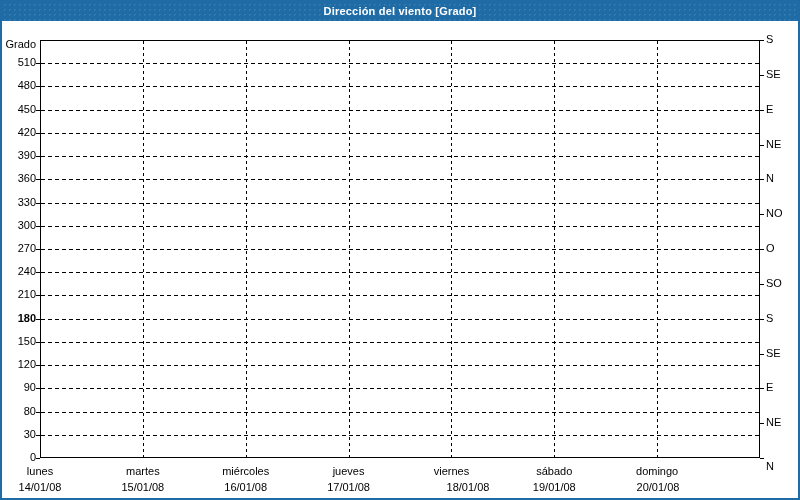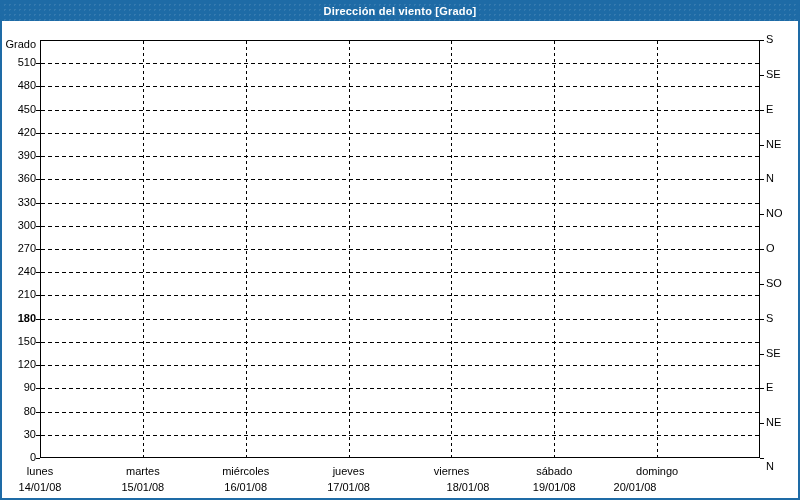--- a/index.html
+++ b/index.html
@@ -160,15 +160,15 @@
       <div class="xlab" style="left: 95.8571px; top: 479px;">15/01/08</div>
       <div class="xlab" style="left: 198.714px; top: 463px;">miércoles</div>
       <div class="xlab" style="left: 198.714px; top: 479px;">16/01/08</div>
       <div class="xlab" style="left: 301.571px; top: 463px;">jueves</div>
       <div class="xlab" style="left: 301.571px; top: 479px;">17/01/08</div>
       <div class="xlab" style="left: 404.429px; top: 463px;">viernes</div>
       <div class="xlab" style="left: 421px; top: 479px;">18/01/08</div>
       <div class="xlab" style="left: 507.286px; top: 463px;">sábado</div>
       <div class="xlab" style="left: 507.286px; top: 479px;">19/01/08</div>
       <div class="xlab" style="left: 610.143px; top: 463px;">domingo</div>
-      <div class="xlab" style="left: 588px; top: 479px;">20/01/08</div>
+      <div class="xlab" style="left: 611px; top: 479px;">20/01/08</div>
     </div>
 </div>
 
 </body></html>

